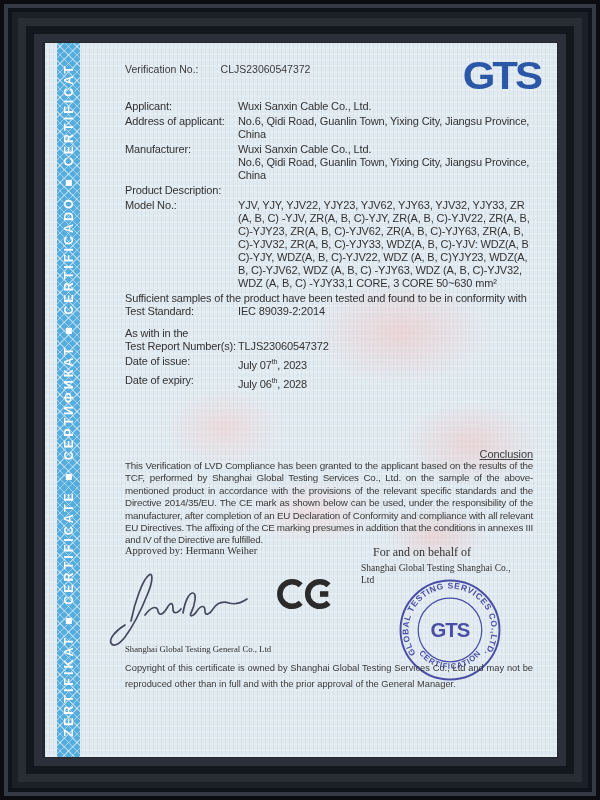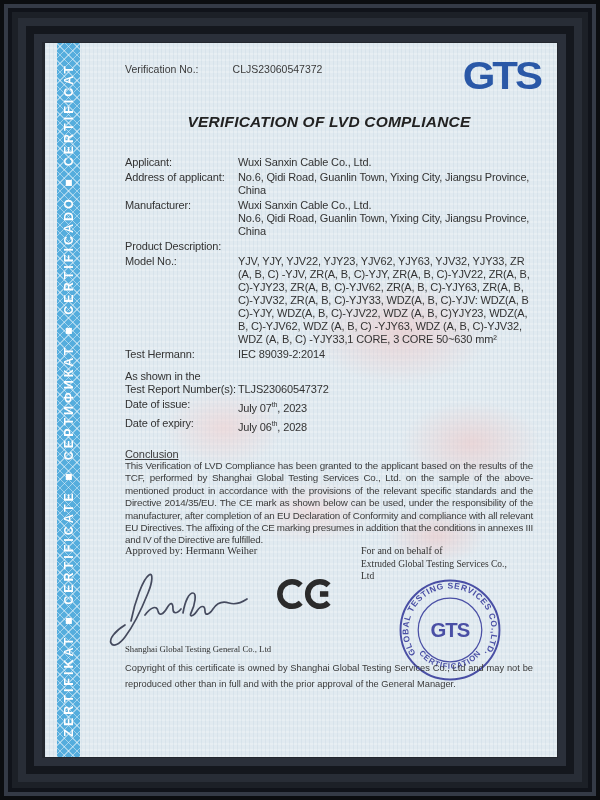--- a/index.html
+++ b/index.html
@@ -50,21 +50,21 @@
     display:flex; align-items:center; justify-content:center;
   }
   .band-text {
     writing-mode:vertical-rl; transform:rotate(180deg);
     color:#ffffff; font-weight:bold; font-size:12.5px; letter-spacing:3px;
     white-space:nowrap; text-shadow:0 0 1px rgba(60,140,190,.6);
   }
 
   .content { position:absolute; left:80px; right:24px; top:0; color:#333; }
 
-  .verif-row { margin-top:20px; display:flex; gap:34px; font-size:10.5px; color:#3a3a3a; }
+  .verif-row { margin-top:20px; display:flex; gap:22px; font-size:10.5px; color:#3a3a3a; }
 
   .logo {
     position:absolute; top:12px; right:17px;
     font-size:42px; font-weight:bold; letter-spacing:-3px; color:#2a58a7;
     transform:scaleY(.92); line-height:1;
   }
 
   .title {
     margin-top:38px; text-align:center;
     font-weight:bold; font-style:italic; font-size:15.5px; letter-spacing:.2px; color:#222;
@@ -75,30 +75,30 @@
   .flabel { width:113px; flex:none; }
   .fvalue { flex:1; white-space:pre-line; }
 
   .conformity { font-size:11px; line-height:13px; letter-spacing:-0.15px; margin-top:1px; }
   .smallrows { font-size:11px; line-height:13px; letter-spacing:-0.15px; }
   .as-shown { margin-top:9px; }
   .mt4 { margin-top:0; }
   sup.th { font-size:7px; vertical-align:super; }
 
   .concl { position:absolute; left:80px; right:24px; top:405px; color:#3b3b3b; }
-  .concl-head { font-size:11px; text-decoration:underline; letter-spacing:-0.1px; }
+  .concl-head { font-size:11px; text-decoration:underline; letter-spacing:-0.1px;text-align:right; }
   .concl-body {
     text-align:justify;
     font-size:9.8px; line-height:12.4px; letter-spacing:-0.2px; word-spacing:-0.6px;
   }
 
   .signoff { position:absolute; left:80px; right:24px; top:502px; display:flex; justify-content:space-between;gap:11px; }
   .approved { font-family:"Liberation Serif", serif; font-size:10.5px; color:#333; }
   .behalf { width:172px; font-family:"Liberation Serif", serif; color:#333; }
-  .behalf-l1 { font-size:10px; margin-bottom:2px; }
+  .behalf-l1 { font-size:12px; margin-bottom:2px;margin-left:12px; }
   .behalf-l2 { font-size:9.5px; line-height:12px; }
 
   .signature-svg { position:absolute; left:56px; top:520px; }
   .ce-svg { position:absolute; left:232px; top:533px; }
   .stamp-svg { position:absolute; left:352px; top:534px; opacity:.92; }
 
   .footer { position:absolute; left:80px; top:600px; font-family:"Liberation Serif", serif; font-size:8.7px; line-height:13px; color:#333; }
   .copyright { position:absolute; left:80px; right:24px; top:618px; font-size:9.3px; line-height:15.5px; text-align:justify; color:#3a3a3a; }
 </style>
 </head>
@@ -114,21 +114,20 @@
     </div>
 
     <div class="logo">GTS</div>
 
     <div class="content">
       <div class="verif-row">
         <span>Verification No.:</span>
         <span>CLJS23060547372</span>
       </div>
 
-      <div class="title">VERIFICATION OF LVD COMPLIANCE</div>
 
       <div class="fields">
         <div class="frow">
           <div class="flabel">Applicant:</div>
           <div class="fvalue">Wuxi Sanxin Cable Co., Ltd.</div>
         </div>
         <div class="frow">
           <div class="flabel">Address of applicant:</div>
           <div class="fvalue">No.6, Qidi Road, Guanlin Town, Yixing City, Jiangsu Province,
 China</div>
@@ -141,27 +140,28 @@
         </div>
         <div class="frow">
           <div class="flabel">Product Description:</div>
         </div>
         <div class="frow">
           <div class="flabel">Model No.:</div>
           <div class="fvalue">YJV, YJY, YJV22, YJY23, YJV62, YJY63, YJV32, YJY33, ZR (A, B, C) -YJV, ZR(A, B, C)-YJY, ZR(A, B, C)-YJV22, ZR(A, B, C)-YJY23, ZR(A, B, C)-YJV62, ZR(A, B, C)-YJY63, ZR(A, B, C)-YJV32, ZR(A, B, C)-YJY33, WDZ(A, B, C)-YJV: WDZ(A, B C)-YJY, WDZ(A, B, C)-YJV22, WDZ (A, B, C)YJY23, WDZ(A, B, C)-YJV62, WDZ (A, B, C) -YJY63, WDZ (A, B, C)-YJV32, WDZ (A, B, C) -YJY33,1 CORE, 3 CORE 50~630 mm²</div>
         </div>
       </div>
 
+      <div class="conformity">Sufficient samples of the product have been tested and found to be in conformity with</div>
 
       <div class="smallrows">
         <div class="frow">
-          <div class="flabel">Test Hermann:</div>
+          <div class="flabel">Test Standard:</div>
           <div class="fvalue">IEC 89039-2:2014</div>
         </div>
-        <div class="as-shown">As shown in the</div>
+        <div class="as-shown">As with in the</div>
         <div class="frow">
           <div class="flabel">Test Report Number(s):</div>
           <div class="fvalue">TLJS23060547372</div>
         </div>
         <div class="frow">
           <div class="flabel">Date of issue:</div>
           <div class="fvalue"><span>July 07</span><sup class="th">th</sup><span>, 2023</span></div>
         </div>
         <div class="frow mt4">
           <div class="flabel">Date of expiry:</div>
@@ -172,21 +172,21 @@
 
     <div class="concl">
       <div class="concl-head">Conclusion</div>
       <div class="concl-body">This Verification of LVD Compliance has been granted to the applicant based on the results of the TCF, performed by Shanghai Global Testing Services Co., Ltd. on the sample of the above-mentioned product in accordance with the provisions of the relevant specific standards and the Directive 2014/35/EU. The CE mark as shown below can be used, under the responsibility of the manufacturer, after completion of an EU Declaration of Conformity and compliance with all relevant EU Directives. The affixing of the CE marking presumes in addition that the conditions in annexes III and IV of the Directive are fulfilled.</div>
     </div>
 
     <div class="signoff">
       <div class="approved">Approved by: Hermann Weiher</div>
       <div class="behalf">
         <div class="behalf-l1">For and on behalf of</div>
-        <div class="behalf-l2">Extruded Global Testing Services Co.,</div>
+        <div class="behalf-l2">Shanghai Global Testing Shanghai Co.,</div>
         <div class="behalf-l2">Ltd</div>
       </div>
     </div>
 
     <svg class="signature-svg" width="158" height="88" viewBox="0 0 158 88">
       <g fill="none" stroke="#454a5e" stroke-width="1.7" stroke-linecap="round">
         <path d="M30 58 C34 38 42 16 48 12 C52 9 52 18 47 30 C41 45 33 62 24 74 C18 82 12 84 10 80 C8 76 14 68 24 62"></path>
         <path d="M44 52 C50 44 56 42 57 48 C58 53 62 52 66 45 C70 38 72 40 72 46 C72 51 76 51 80 46"></path>
         <path d="M82 50 C84 38 88 30 92 30 C96 30 94 42 90 50 C88 54 92 54 96 48 C100 42 104 42 104 48 C104 53 108 52 112 46 C116 40 122 38 128 40 C134 42 140 40 146 36"></path>
       </g>

